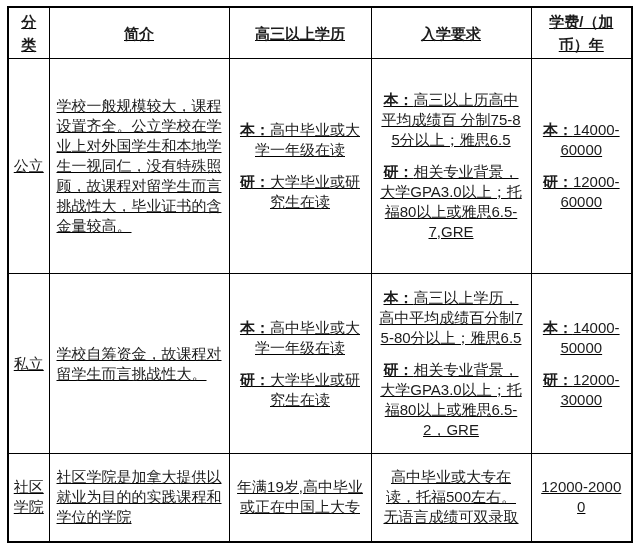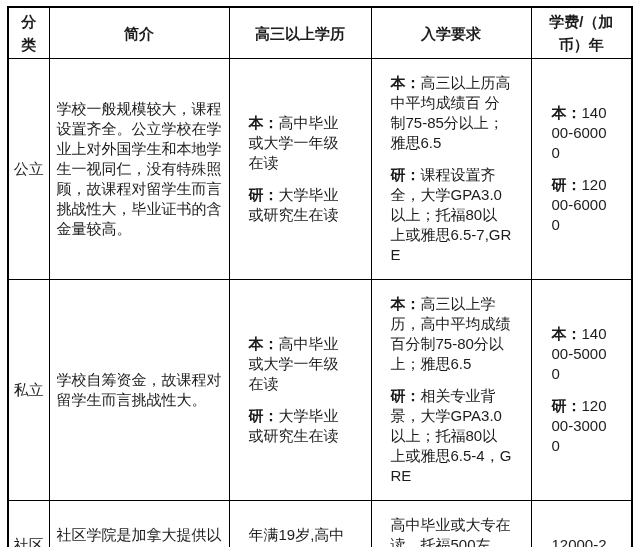--- a/index.html
+++ b/index.html
@@ -7,20 +7,21 @@
     padding: 0;
     background: #ffffff;
     font-family: "Liberation Sans", "DejaVu Sans", sans-serif;
   }
   .page {
     width: 582px;
     height: 547px;
     background: #ffffff;
     box-sizing: border-box;
     padding: 6px 20px 0 7px;
+    text-decoration: underline;
   }
   table.info-table {
     border-collapse: collapse;
     table-layout: fixed;
     width: 624px;
     color: #1c1c1c;
     font-size: 15px;
     border: 2px solid #000000;
   }
   th, td {
@@ -39,21 +40,21 @@
     line-height: 23px;
     padding: 2px 4px;
   }
   th.col-cat { padding: 2px 6px; }
   td { line-height: 20px; padding: 2px 7px; }
   td.cat {
     text-align: center;
     padding: 2px 2px;
   }
   td.tuition { padding: 2px 8px; }
-  td p { margin: 12px; }
+  td p { margin: 0; text-align: center; }
   td p + p { margin-top: 12px; }
   td p b { font-weight: bold; }
 </style>
 </head>
 <body>
 
 <div class="page">
   <table class="info-table">
     <colgroup>
       <col style="width:41px">
@@ -75,38 +76,38 @@
 
       <tr class="row-0">
         <td class="cat">公立</td>
         <td class="intro">学校一般规模较大，课程设置齐全。公立学校在学业上对外国学生和本地学生一视同仁，没有特殊照顾，故课程对留学生而言挑战性大，毕业证书的含金量较高。</td>
         <td class="academic">
           <p><b>本：</b><span>高中毕业或大学一年级在读</span></p>
           <p><b>研：</b><span>大学毕业或研究生在读</span></p>
         </td>
         <td class="admission">
           <p><b>本：</b><span>高三以上历高中平均成绩百 分制75-85分以上；雅思6.5</span></p>
-          <p><b>研：</b><span>课程设置齐全，大学GPA3.0以上；托福80以上或雅思6.5-7,GRE</span></p>
+          <p><b>研：</b><span>相关专业背景，大学GPA3.0以上；托福80以上或雅思6.5-7,GRE</span></p>
         </td>
         <td class="tuition">
           <p><b>本：</b><span>14000-60000</span></p>
           <p><b>研：</b><span>12000-60000</span></p>
         </td>
       </tr>
 
       <tr class="row-1">
         <td class="cat">私立</td>
         <td class="intro">学校自筹资金，故课程对留学生而言挑战性大。</td>
         <td class="academic">
           <p><b>本：</b><span>高中毕业或大学一年级在读</span></p>
           <p><b>研：</b><span>大学毕业或研究生在读</span></p>
         </td>
         <td class="admission">
           <p><b>本：</b><span>高三以上学历，高中平均成绩百分制75-80分以上；雅思6.5</span></p>
-          <p><b>研：</b><span>相关专业背景，大学GPA3.0以上；托福80以上或雅思6.5-4，GRE</span></p>
+          <p><b>研：</b><span>相关专业背景，大学GPA3.0以上；托福80以上或雅思6.5-2，GRE</span></p>
         </td>
         <td class="tuition">
           <p><b>本：</b><span>14000-50000</span></p>
           <p><b>研：</b><span>12000-30000</span></p>
         </td>
       </tr>
 
       <tr class="row-2">
         <td class="cat">社区学院</td>
         <td class="intro">社区学院是加拿大提供以就业为目的的实践课程和学位的学院</td>

